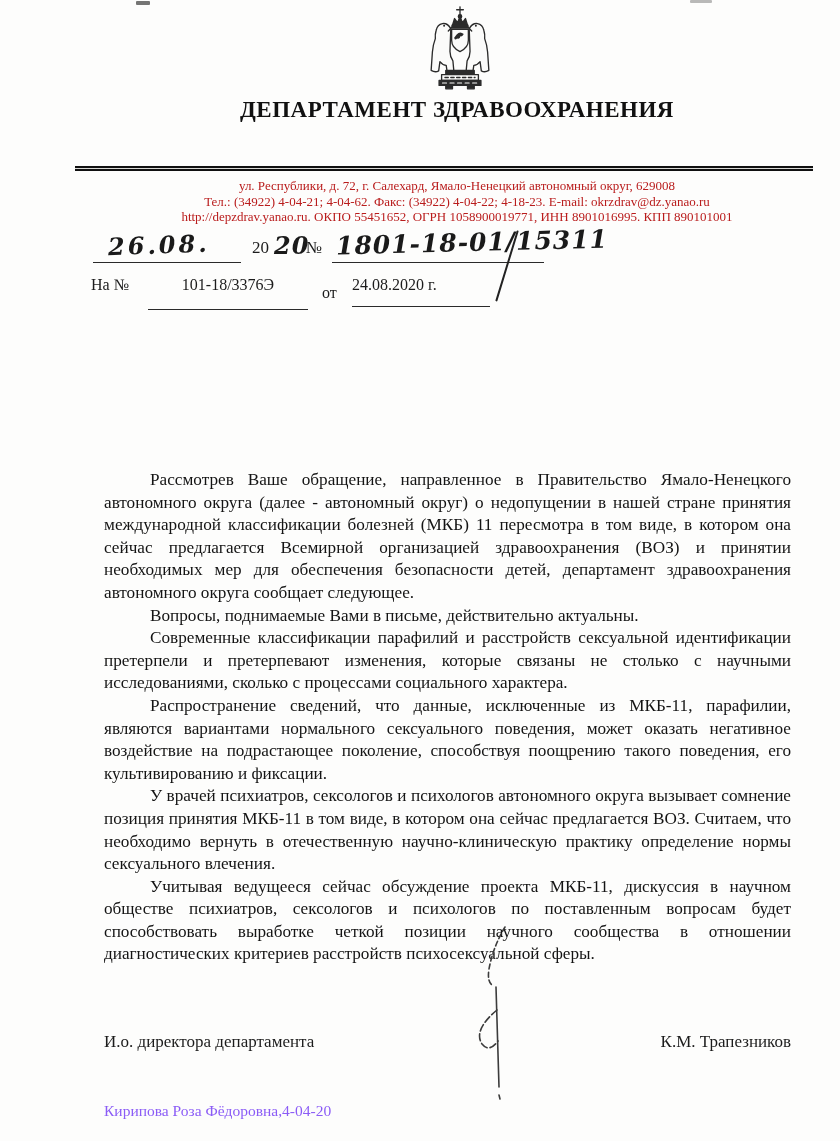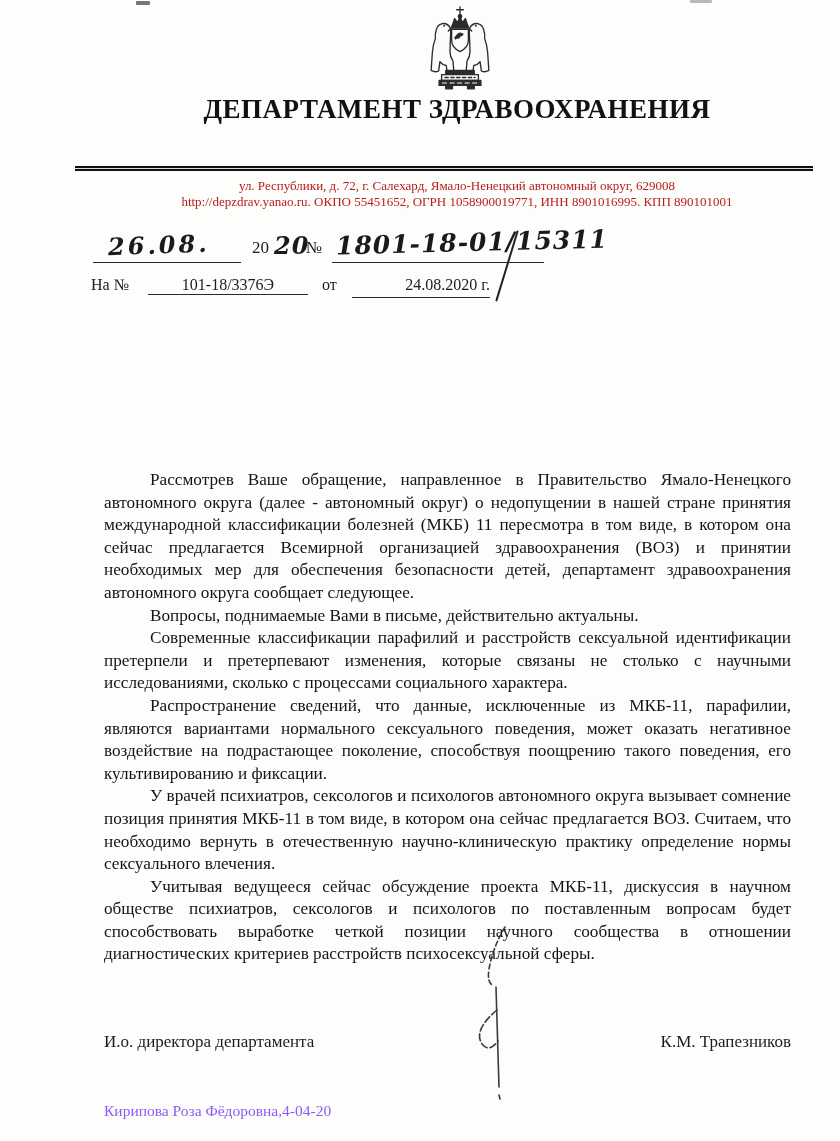--- a/index.html
+++ b/index.html
@@ -7,21 +7,21 @@
     width:840px;height:1141px;position:relative;overflow:hidden;
     background:#fdfdfc;
     font-family:"Liberation Serif","DejaVu Serif",serif;
     color:#1c1c1c;
   }
   .abs{position:absolute;}
   
   .emblem{left:418px;top:6px;width:84px;height:92px;}
   .title-wrap{left:74px;top:94px;width:766px;text-align:center;}
   .title-line{
-    font-weight:bold;font-size:27px;line-height:31px;
+    font-weight:bold;font-size:23px;line-height:31px;
     letter-spacing:.5px;color:#111;white-space:nowrap;
   }
   .rule{
     left:75px;top:166px;width:738px;height:5px;
     background:linear-gradient(#101010 0 2px,#d9d9d6 2px 3px,#101010 3px 5px);
   }
   .addr-wrap{left:74px;top:178px;width:766px;text-align:center;}
   .addr-line{font-size:13px;line-height:15.5px;color:#b91c1c;white-space:nowrap;}
   
   .printed{font-size:16px;color:#1c1c1c;}
@@ -35,23 +35,23 @@
   .year-printed{left:252px;top:238px;font-size:17px;}
   .year-hand{left:274px;top:231px;font-size:24px;letter-spacing:1px;}
   .num-sign{left:306px;top:238px;font-size:17px;}
   .num-hand{left:336px;top:228px;font-size:25px;letter-spacing:1px;transform:rotate(-1.5deg);}
   .num-underline{left:332px;top:262px;width:212px;height:0;}
   .big-slash{
     left:506px;top:229px;width:2.4px;height:74px;background:#222;
     transform:rotate(17deg);border-radius:2px;
   }
   .reply-label{left:91px;top:276px;}
-  .reply-number{left:148px;top:276px;width:160px;text-align:center;font-size:16px;padding-bottom:0;}
-  .reply-from{left:322px;top:276px;}
-  .reply-date{left:352px;top:276px;width:138px;text-align:right;font-size:16px;padding-bottom:3px;}
+  .reply-number{left:148px;top:276px;width:160px;text-align:center;font-size:16px;padding-bottom:15px;}
+  .reply-from{left:322px;top:284px;}
+  .reply-date{left:352px;top:276px;width:138px;text-align:left;font-size:16px;padding-bottom:12px;}
   
   .body-text{
     left:104px;top:469px;width:687px;
     font-size:17.2px;line-height:22.6px;text-align:justify;color:#141414;
   }
   .body-text p{margin:0;text-indent:46px;}
   
   .sig-row{left:104px;top:1032px;width:687px;font-size:17px;}
   .sig-position{float:left;}
   .sig-name{float:right;}
@@ -101,20 +101,21 @@
 </svg>
 
 <div class="abs title-wrap">
   <div class="title-line">ДЕПАРТАМЕНТ ЗДРАВООХРАНЕНИЯ</div>
 </div>
 
 <div class="abs rule"></div>
 
 <div class="abs addr-wrap">
   <div class="addr-line">ул. Республики, д. 72, г. Салехард, Ямало-Ненецкий автономный округ, 629008</div>
+  <div class="addr-line">Тел.: (34922) 4-04-21; 4-04-62. Факс: (34922) 4-04-22; 4-18-23. E-mail: okrzdrav@dz.yanao.ru</div>
   <div class="addr-line">http://depzdrav.yanao.ru. ОКПО 55451652, ОГРН 1058900019771, ИНН 8901016995. КПП 890101001</div>
 </div>
 
 <div class="abs hand date-hand">26.08.</div>
 <div class="abs u-line date-underline"></div>
 <span class="abs printed year-printed">20</span>
 <span class="abs hand year-hand">20</span>
 <span class="abs printed num-sign">№</span>
 <span class="abs hand num-hand">1801-18-01/15311</span>
 <div class="abs u-line num-underline"></div>

